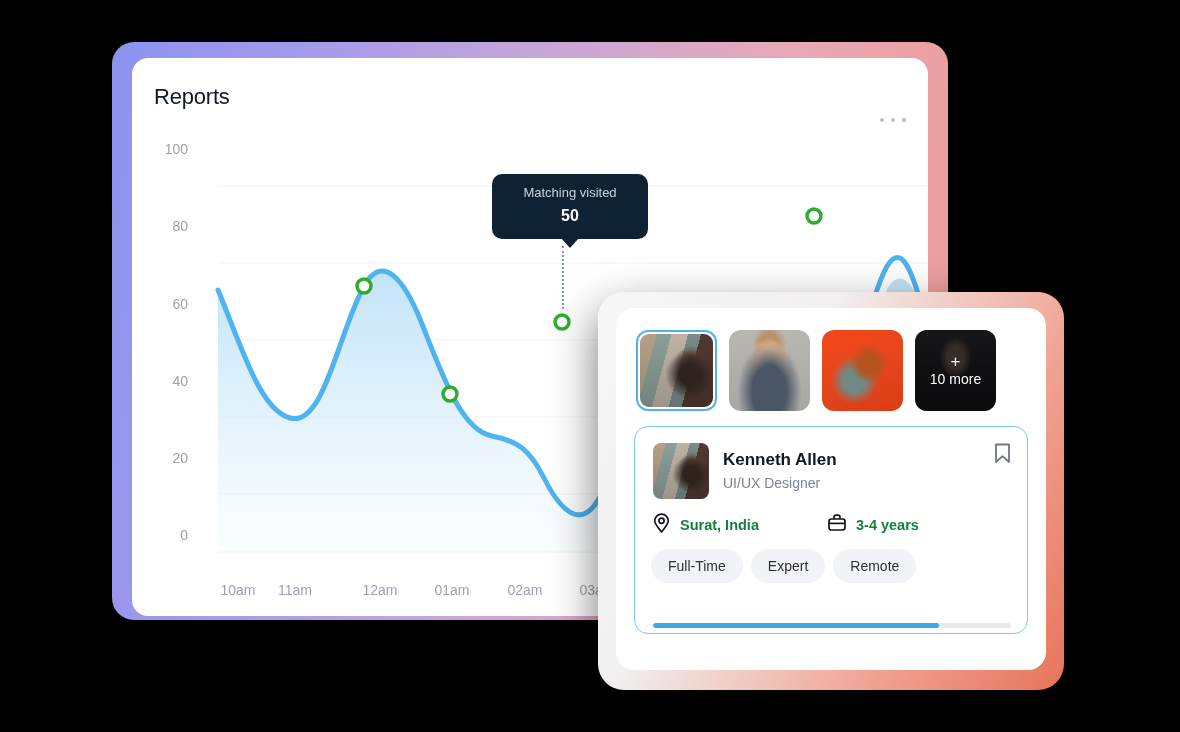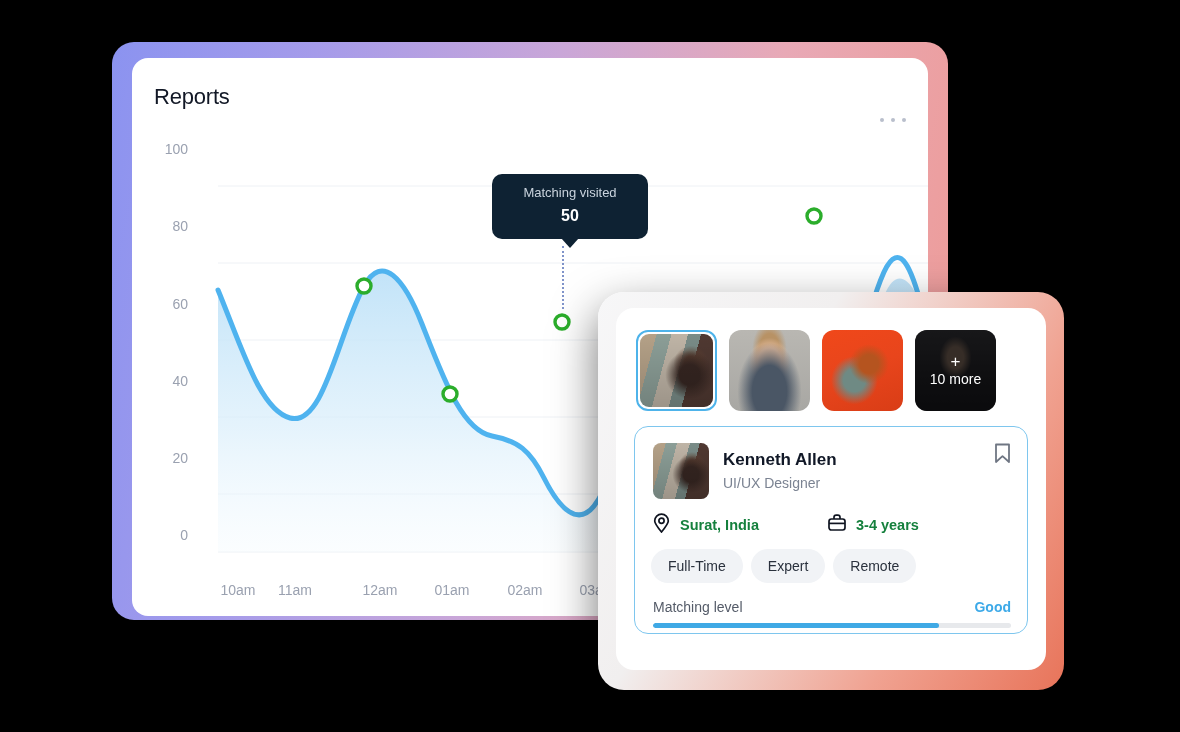--- a/index.html
+++ b/index.html
@@ -319,24 +319,20 @@
         </span>
         <span class="meta-text">3-4 years</span>
       </div>
 
       <div class="pills">
         <div class="pill">Full-Time</div>
         <div class="pill">Expert</div>
         <div class="pill">Remote</div>
       </div>
 
-      <div class="match-row">
-        <span class="match-label">Matching level</span>
-        <span class="match-value">Good</span>
-      </div>
 
       <div class="match-track">
         <div class="match-fill" style="width: 80%;"></div>
       </div>
 
     </div>
   </div>
 
 </div>
 

